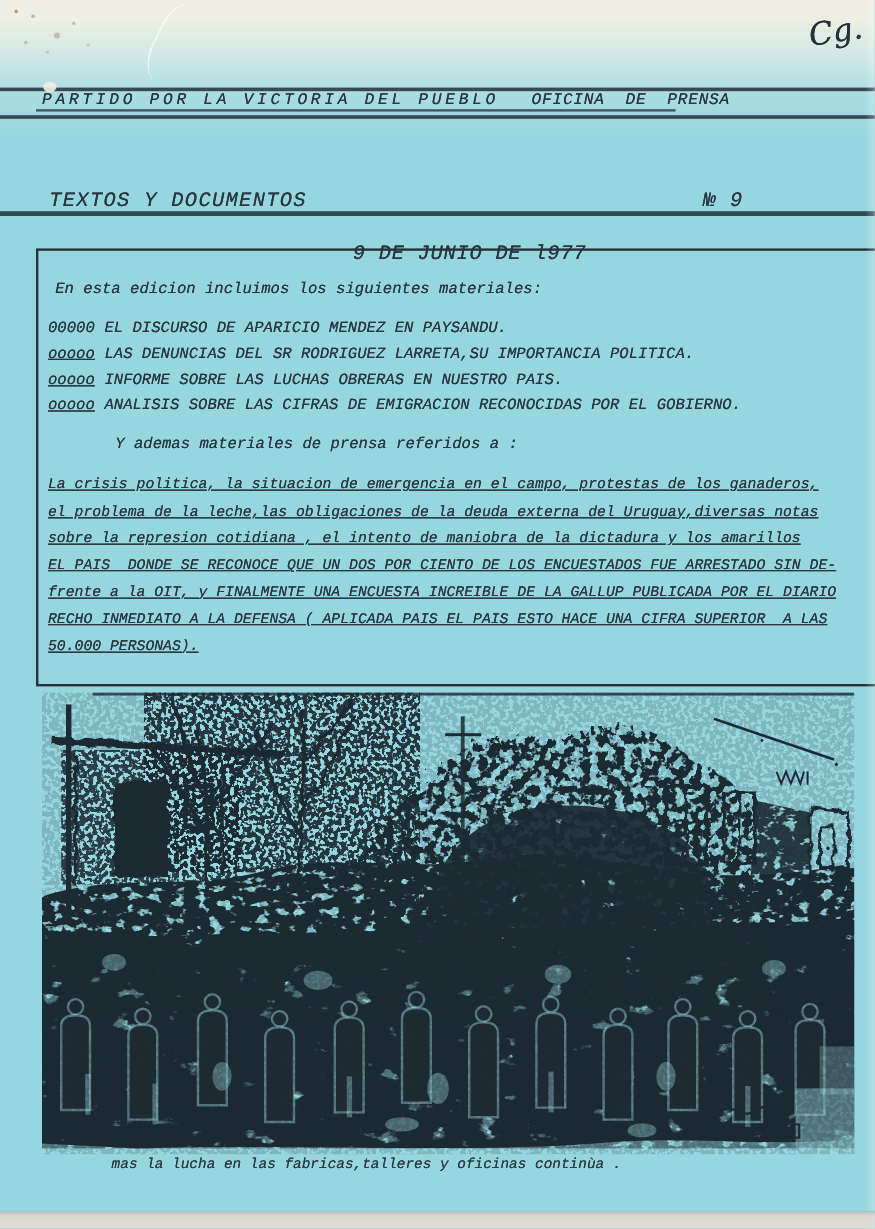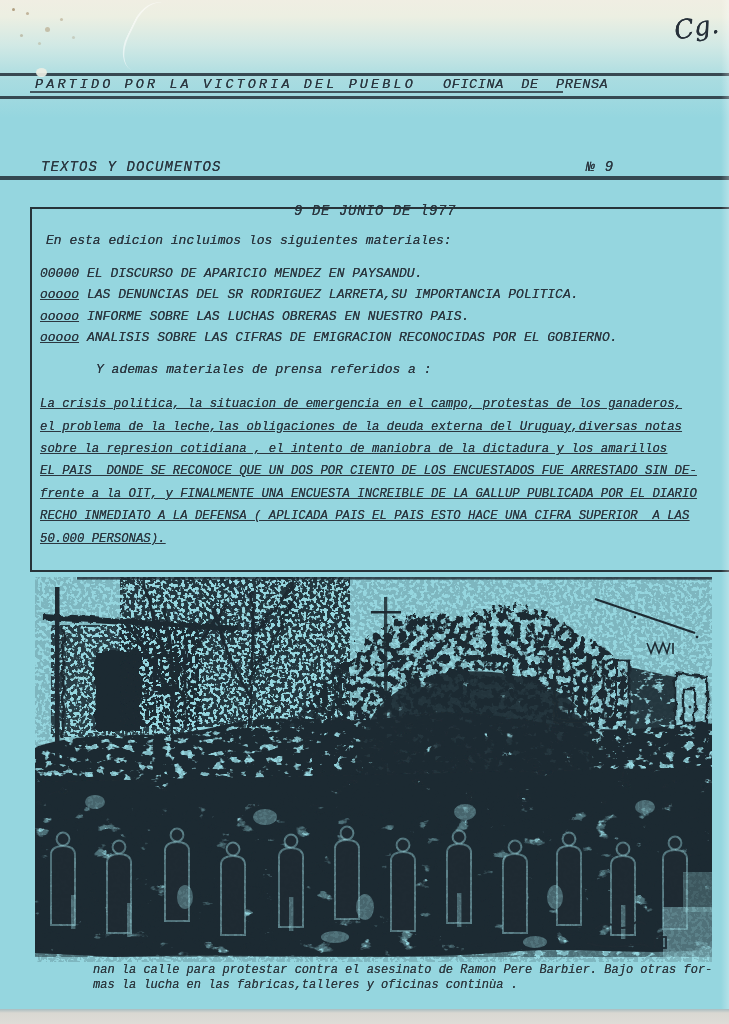--- a/index.html
+++ b/index.html
@@ -29,21 +29,21 @@
   .rule{position:absolute;left:0;width:729px;background:#27343d;opacity:.88;}
   .r1{top:73px;height:3px;}
   .r2{top:96px;height:3px;}
   .r3{top:176px;height:4px;}
   .hdr-underline{position:absolute;left:30px;top:91px;width:533px;height:2px;
     background:#2a363f;opacity:.8;}
   
   .hdr{position:absolute;top:77px;font-size:13.5px;white-space:pre;}
   .org{left:35px;letter-spacing:3.1px;}
   .office{left:407px;letter-spacing:.6px;margin-left:36px;}
-  .sub{position:absolute;top:159px;font-size:14px;white-space:pre;text-align:right;}
+  .sub{position:absolute;top:159px;font-size:17px;white-space:pre;text-align:right;}
   .sub-left{left:41px;letter-spacing:1.1px;}
   .sub-center{left:294px;letter-spacing:.6px;margin-top:44px;}
   .sub-right{left:586px;letter-spacing:1px;}
   
   .cbox{position:absolute;left:30px;top:207px;width:724px;height:365px;
     border:2.5px solid #273339;box-sizing:border-box;padding:24px 0 0 8px;}
   .intro{margin:0 0 0 6px;font-size:13px;white-space:pre;}
   .items{margin-top:15px;font-family:Liberation Mono, monospace;}
   .item{font-size:13px;line-height:21.3px;white-space:pre;}
   .item .txt{margin-left:8px;}
@@ -255,20 +255,19 @@
         <path d="M560 352 q10 -8 20 -3 q9 5 18 -2 q7 -5 13 1"></path>
         <path d="M552 366 q20 6 46 2 q10 -2 16 2"></path>
         <rect x="620" y="360" width="11" height="11" stroke-width="1.8"></rect>
       </g>
 
       <rect width="677" height="385" filter="url(#fSpecks)" opacity=".18"></rect>
     </g>
   </svg>
 
   <div class="caption">
-    <div class="cap2 tw">nan la calle para protestar contra el asesinato de Ramon Pere Barbier. Bajo otras for-</div>
     <div class="cap3 tw">mas la lucha en las fabricas,talleres y oficinas continùa .</div>
   </div>
 
   <div class="blemish"></div>
   <div class="right-light"></div>
   <div class="bottom-strip"></div>
 </div>
 
 </body></html>

